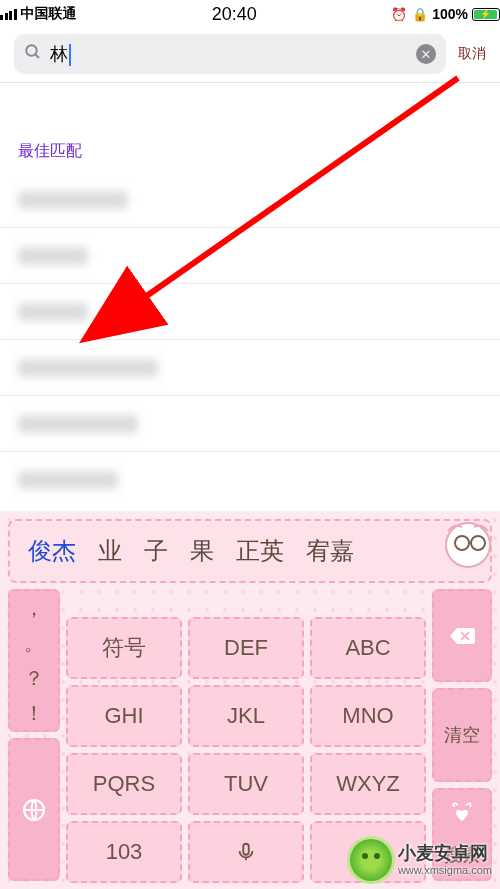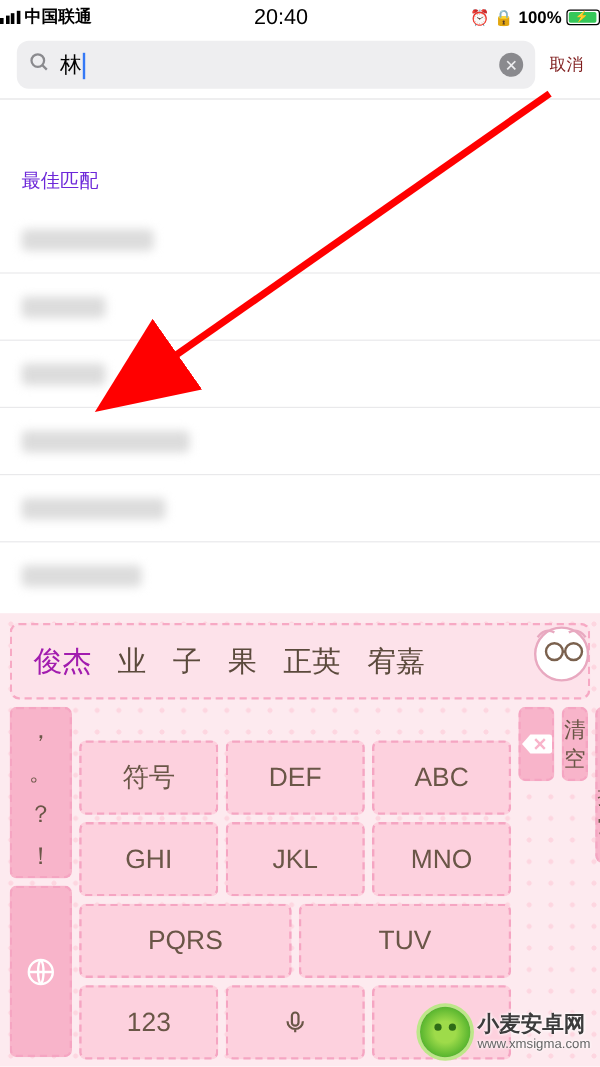--- a/index.html
+++ b/index.html
@@ -35,25 +35,25 @@
   .row { height: 56px; display: flex; align-items: center; padding: 0 18px; border-bottom: 1px solid #e9e9eb; }
   .row:last-child { border-bottom: none; }
   .blurred { height: 18px; border-radius: 4px; background: #dcdcdc; filter: blur(4px); }
 
   
   .arrow-overlay { position: absolute; left: 0; top: 0; pointer-events: none; }
 
   
   .keyboard { position: absolute; left: 0; right: 0; bottom: 0; height: 378px; background: #fdeaef; background-image: radial-gradient(#fdd6e0 2px, transparent 2.2px); background-size: 18px 18px; overflow: hidden; }
   .candidate-bar { height: 64px; margin: 8px 8px 6px 8px; background: #fde2ea; border: 2px dashed #f7a9c4; border-radius: 8px; display: flex; align-items: center; gap: 22px; padding: 0 18px; font-size: 24px; color: #5b4a3c; position: relative; }
-  .candidate-bar .active { color: #a21caf; }
+  .candidate-bar .active { color: #1d4ed8; }
   .candidate-avatar { position: absolute; right: -6px; top: -4px; width: 56px; height: 56px; }
   .col-left { width: 52px; display: flex; flex-direction: column; gap: 6px; }
   .col-mid { flex: 1; display: flex; flex-direction: column; gap: 6px; margin-top: 28px; }
-  .col-right { width: 60px; display: flex; flex-direction: row; gap: 6px; }
+  .col-right { width: 60px; display: flex; flex-direction: column; gap: 6px; }
   .k-row { display: flex; gap: 6px; }
   .key { flex: 1; height: 62px; background: #fdd1de; border-radius: 6px; border: 2px dashed #f5a5c2; display: flex; align-items: center; justify-content: center; font-size: 22px; color: #6a5647; font-weight: 500; user-select: none; }
   .key-dark { background: #f8b4ca; }
   .key-tall { height: 130px; }
   .key-punct { display: flex; flex-direction: column; gap: 8px; font-size: 20px; }
   .globe { font-size: 22px; }
 
   .kb-area { position: absolute; top: 78px; left: 0; right: 0; bottom: 8px; display: flex; gap: 6px; padding: 0 8px; }
   .col-mid .k-row .key { min-width: 0; }
 
@@ -183,23 +183,24 @@
           <div class="key">ABC</div>
         </div>
         <div class="k-row">
           <div class="key">GHI</div>
           <div class="key">JKL</div>
           <div class="key">MNO</div>
         </div>
         <div class="k-row">
           <div class="key">PQRS</div>
           <div class="key">TUV</div>
-        </div>
-        <div class="k-row">
-          <div class="key">123</div>
+          <div class="key">WXYZ</div>
+        </div>
+        <div class="k-row">
+          <div class="key">103</div>
           <div class="key">
             <svg width="22" height="22" viewBox="0 0 24 24" fill="none" stroke="#6a5647" stroke-width="2">
                 <rect x="9" y="3" width="6" height="12" rx="3"></rect>
                 <path d="M5 11a7 7 0 0 0 14 0M12 18v3"></path>
               </svg>
           </div>
           <div class="key">中/</div>
         </div>
       </div>
 

